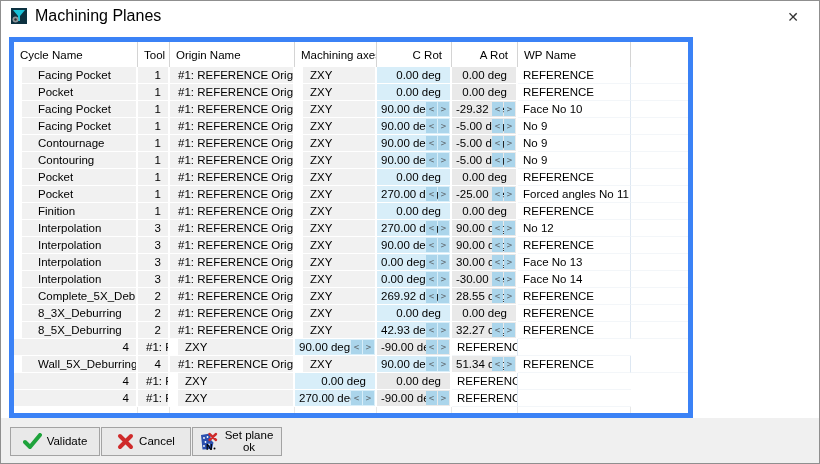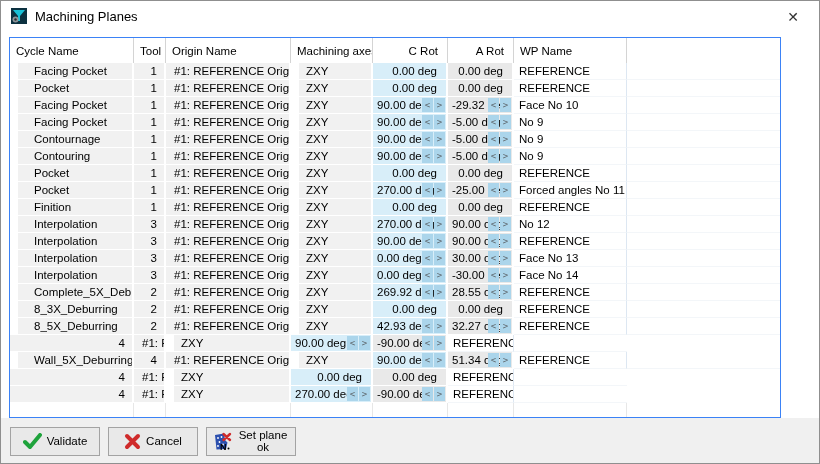--- a/index.html
+++ b/index.html
@@ -2,27 +2,27 @@
 <html><head>
 <meta charset="utf-8">
 <style>
   html,body{margin:0;padding:0;background:#d8d8d8;}
   .dialog{width:820px;height:464px;box-sizing:border-box;position:relative;
     background:#ffffff;border:1px solid #8f8f8f;
     font-family:"Liberation Sans",sans-serif;font-size:11.5px;color:#000;overflow:hidden;}
   
   .titlebar{height:30px;display:flex;align-items:center;padding-left:10px;background:#fff;}
   .title-icon{width:16px;height:16px;margin-right:8px;flex:0 0 auto;}
-  .title-text{font-size:13px;text-align:right;}
+  .title-text{font-size:16px;text-align:right;}
   .close-btn{position:absolute;right:14px;top:5px;width:24px;height:22px;display:flex;
     align-items:center;justify-content:center;cursor:pointer;background:transparent;border:none;}
   .close-btn span{font-size:14px;color:#333;}
   
-  .table-wrap{position:absolute;left:8px;top:36px;width:772px;height:381px;box-sizing:border-box;
-    border:1px solid #3b82f6;background:#fff;overflow:hidden;}
+  .table-wrap{position:absolute;left:8px;top:36px;width:684px;height:381px;box-sizing:border-box;
+    border:5px solid #3b82f6;background:#fff;overflow:hidden;}
   .grid-cols{display:grid;grid-template-columns:124px 32px 125px 82px 75px 66px 113px auto;}
   .thead{height:25px;}
   .hcell{display:flex;align-items:center;box-sizing:border-box;height:25px;
     border-right:1px solid #d4d4d4;padding-left:6px;overflow:hidden;white-space:nowrap;font-size:11.5px;}
   .hcell.right{justify-content:flex-end;padding-right:9px;}
   .hcell.filler{border-right:none;}
   .row{height:17px;}
   .cell{box-sizing:border-box;display:flex;align-items:center;overflow:hidden;white-space:nowrap;
     border-right:2px solid #fff;border-bottom:1px solid #fff;height:17px;}
   .gray{background:#f1f1f1;}
@@ -39,21 +39,21 @@
   .valcell.nospin{justify-content:flex-end;padding-right:9px;}
   .valcell.spin{justify-content:flex-start;padding-left:4px;padding-right:25px;}
   .spinner{position:absolute;right:1px;top:1px;display:flex;gap:1px;}
   .sp{width:11px;height:14px;background:#abd5eb;color:#616a70;font-size:9px;line-height:14px;
     display:flex;align-items:center;justify-content:center;cursor:pointer;font-family:"DejaVu Sans Mono",monospace;}
   .empty-row{height:14px;}
   .ecell{box-sizing:border-box;border-right:1px solid #e7e7e7;height:14px;background:#fff;}
   .ecell.last{border-right:none;}
   
   .footer{position:absolute;left:0;top:417px;width:100%;height:46px;background:#f0f0f0;
-    display:flex;align-items:center;padding-left:9px;gap:8px;box-sizing:border-box;}
+    display:flex;align-items:center;padding-left:9px;gap:1px;box-sizing:border-box;}
   .btn{height:29px;width:90px;background:#e9e9e9;border:1px solid #a3a3a3;display:flex;
     align-items:center;justify-content:center;gap:5px;font-family:"Liberation Sans",sans-serif;
     font-size:11.5px;color:#000;cursor:pointer;padding:0 6px;}
   .btn svg{flex:0 0 auto;}
 </style>
 </head>
 <body>
 
 <div class="dialog">
 

